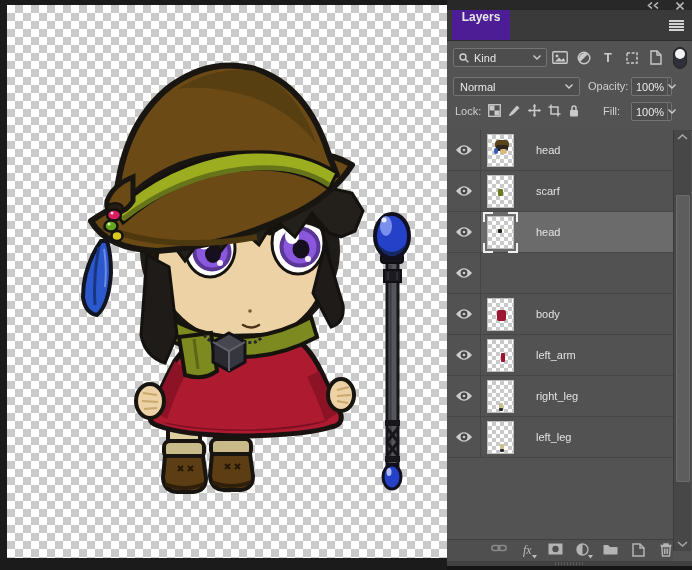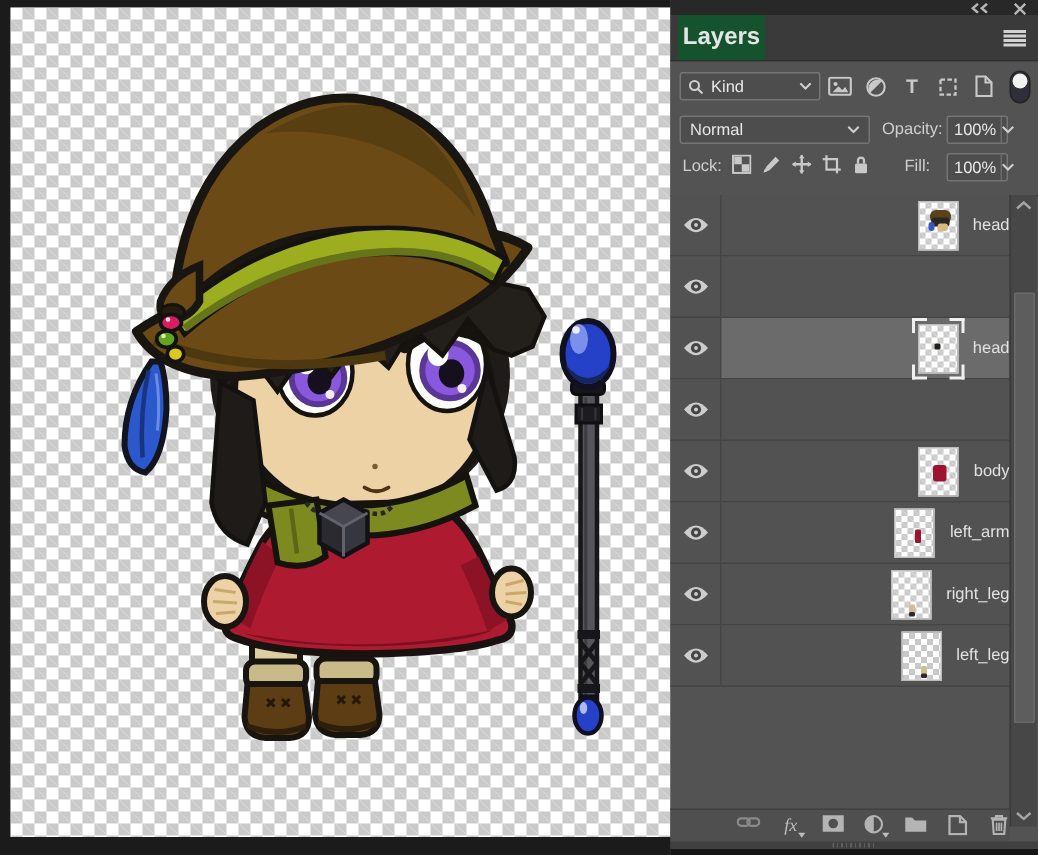--- a/index.html
+++ b/index.html
@@ -16,22 +16,22 @@
   .art{position:absolute;left:0;top:0;}
 
   
   .panel{position:absolute;left:447px;top:0;width:245px;height:570px;background:#535353;color:#dcdcdc;}
   .top-strip{position:absolute;left:0;top:0;width:100%;height:10px;background:#282828;}
   .top-strip svg{position:absolute;top:2px;}
   .collapse-ic{right:32px;}
   .close-ic{right:8px;}
 
   .tab-bar{position:absolute;left:0;top:10px;width:100%;height:30px;background:#3a3a3a;border-bottom:1px solid #2d2d2d;}
-  .tab{position:absolute;left:5px;top:0;height:30px;width:58px;background:#14532d;color:#e6e6e6;
-       font-size:16px;font-weight:bold;display:flex;align-items:center;justify-content:center;}
+  .tab{position:absolute;left:5px;top:0;height:30px;width:58px;background:#4c1d95;color:#e6e6e6;
+       font-size:12px;font-weight:bold;display:flex;justify-content:center;}
   .panel-menu{position:absolute;right:8px;top:10px;width:15px;height:11px;display:flex;flex-direction:column;justify-content:space-between;cursor:pointer;}
   .panel-menu i{display:block;height:1.5px;background:#d2d2d2;}
 
   .controls{position:absolute;left:0;top:41px;width:100%;height:89px;background:#535353;border-bottom:1px solid #3c3c3c;}
   .fld{position:absolute;background:#4d4d4d;border:1px solid #747474;border-radius:2px;height:19px;
        display:flex;align-items:center;font-size:11px;color:#e8e8e8;box-sizing:border-box;}
   .kind-dd{left:6px;top:7px;width:94px;padding:0 5px;gap:5px;}
   .kind-dd .sp{flex:1;}
   .blend-dd{left:6px;top:36px;width:127px;padding:0 6px;}
   .blend-dd .sp{flex:1;}
@@ -47,21 +47,21 @@
   .val-box{width:41px;padding:0 0 0 4px;}
   .val-box .chev{border-left:1px solid #6a6a6a;height:100%;width:13px;display:flex;align-items:center;justify-content:center;margin-left:3px;}
   .vb-opacity{left:184px;top:36px;}
   .vb-fill{left:184px;top:61px;}
   .lock-icons{position:absolute;left:41px;top:61px;height:19px;display:flex;align-items:center;gap:7px;color:#c9c9c9;}
 
   
   .layer-list{position:absolute;left:0;top:130px;width:226px;}
   .layer-row{display:flex;height:40px;border-bottom:1px solid #454545;background:#525252;}
   .eye-cell{width:33px;border-right:1px solid #454545;display:flex;align-items:center;justify-content:center;flex:none;}
-  .row-main{flex:1;display:flex;align-items:center;padding-left:6px;gap:10px;justify-content:flex-end;}
+  .row-main{flex:1;display:flex;align-items:center;padding-left:6px;gap:22px;}
   .layer-row.selected .row-main{background:#6b6b6b;}
   .thumb-wrap{position:relative;flex:none;width:27px;height:33px;}
   .thumb{position:absolute;inset:0;background:#fff;border:1px solid #bcbcbc;box-sizing:border-box;
     background-image:
       linear-gradient(45deg,#c9c9c9 25%,transparent 25%,transparent 75%,#c9c9c9 75%),
       linear-gradient(45deg,#c9c9c9 25%,transparent 25%,transparent 75%,#c9c9c9 75%);
     background-size:8px 8px;background-position:0 0,4px 4px;overflow:hidden;}
   .mark{position:absolute;}
   .corner{position:absolute;width:8px;height:8px;}
   .c-tl{left:-4px;top:-4px;border-left:2px solid #f0f0f0;border-top:2px solid #f0f0f0;}
@@ -362,20 +362,28 @@
           </div>
         </div>
         <div class="layer-row">
           <div class="eye-cell">
             <svg width="18" height="12" viewBox="0 0 18 12">
               <path d="M1,6 Q9,-3.5 17,6 Q9,15.5 1,6 Z" fill="#cdcdcd"></path>
               <circle cx="9" cy="6" r="3.4" fill="#454545"></circle>
               <circle cx="9" cy="6" r="1.3" fill="#cdcdcd"></circle>
             </svg>
           </div>
+          <div class="row-main">
+            <div class="thumb-wrap">
+              <div class="thumb">
+                <span class="mark" style="left: 10px; top: 13px; width: 5px; height: 7px; background: rgb(109, 122, 30); border-radius: 1px;"></span>
+              </div>
+            </div>
+            <span class="layer-name">scarf</span>
+          </div>
         </div>
         <div class="layer-row selected">
           <div class="eye-cell">
             <svg width="18" height="12" viewBox="0 0 18 12">
               <path d="M1,6 Q9,-3.5 17,6 Q9,15.5 1,6 Z" fill="#cdcdcd"></path>
               <circle cx="9" cy="6" r="3.4" fill="#454545"></circle>
               <circle cx="9" cy="6" r="1.3" fill="#cdcdcd"></circle>
             </svg>
           </div>
           <div class="row-main">

